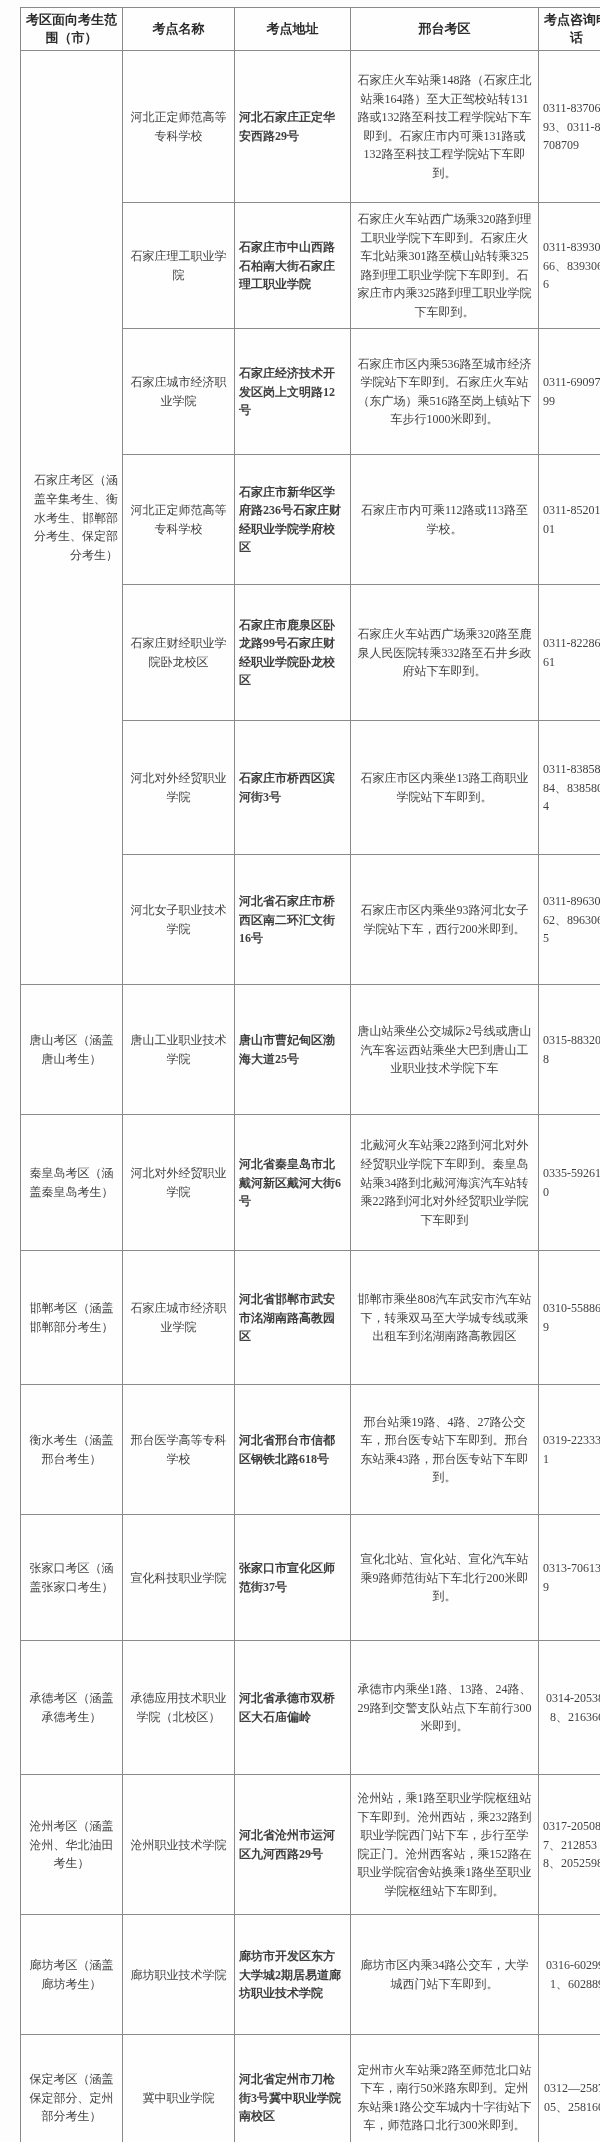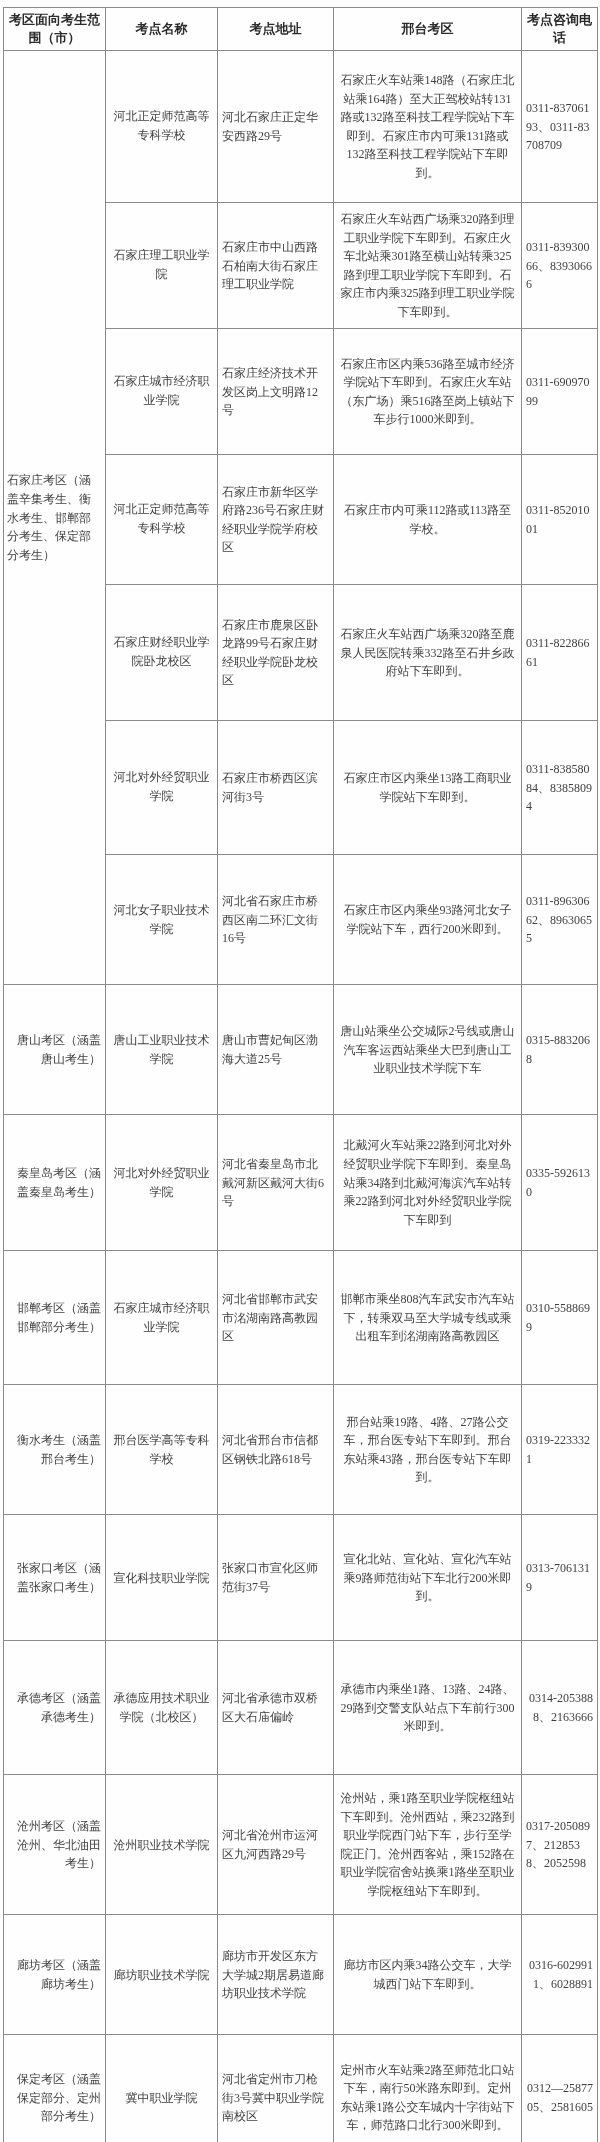--- a/index.html
+++ b/index.html
@@ -5,21 +5,21 @@
   html, body {
     margin: 0;
     padding: 0;
     background: #fdfdfd;
     font-family: "Liberation Serif", serif;
   }
   .page {
     width: 600px;
     height: 2142px;
     box-sizing: border-box;
-    padding: 7px 3px;
+    padding: 7px 20px;
     background: #fdfdfd;
   }
   table.exam-table {
     border-collapse: collapse;
     table-layout: fixed;
     width: 594px;
     height: 2128px;
     background: #fefefe;
   }
   table.exam-table th,
@@ -35,25 +35,25 @@
   }
   table.exam-table th {
     font-weight: bold;
     color: #2b2b2b;
     font-size: 13px;
     text-align: center;
     line-height: 1.4;
     padding: 3px 2px;
   }
   td.center { text-align: center; }
-  td.c-district { text-align: right; padding-left: 5px; }
-  td.c-district.center { text-align: left; padding-left: 3px; }
+  td.c-district { text-align: center; padding-left: 5px; }
+  td.c-district.center { text-align: right; padding-left: 3px; }
   td.c-name { text-align: center; }
-  td.c-name.center { text-align: center; font-family: Liberation Mono, monospace; }
-  td.c-addr { text-align: left; }
+  td.c-name.center { text-align: center; }
+  td.c-addr { text-align: left; font-weight: bold; }
   td.c-route { text-align: center; }
   td.c-phone { text-align: left; word-break: break-all; padding: 1px 2px 1px 3px; }
   td.c-phone.center { text-align: right; }
 </style>
 </head>
 <body>
 
 <div class="page">
   <table class="exam-table">
     <colgroup>

